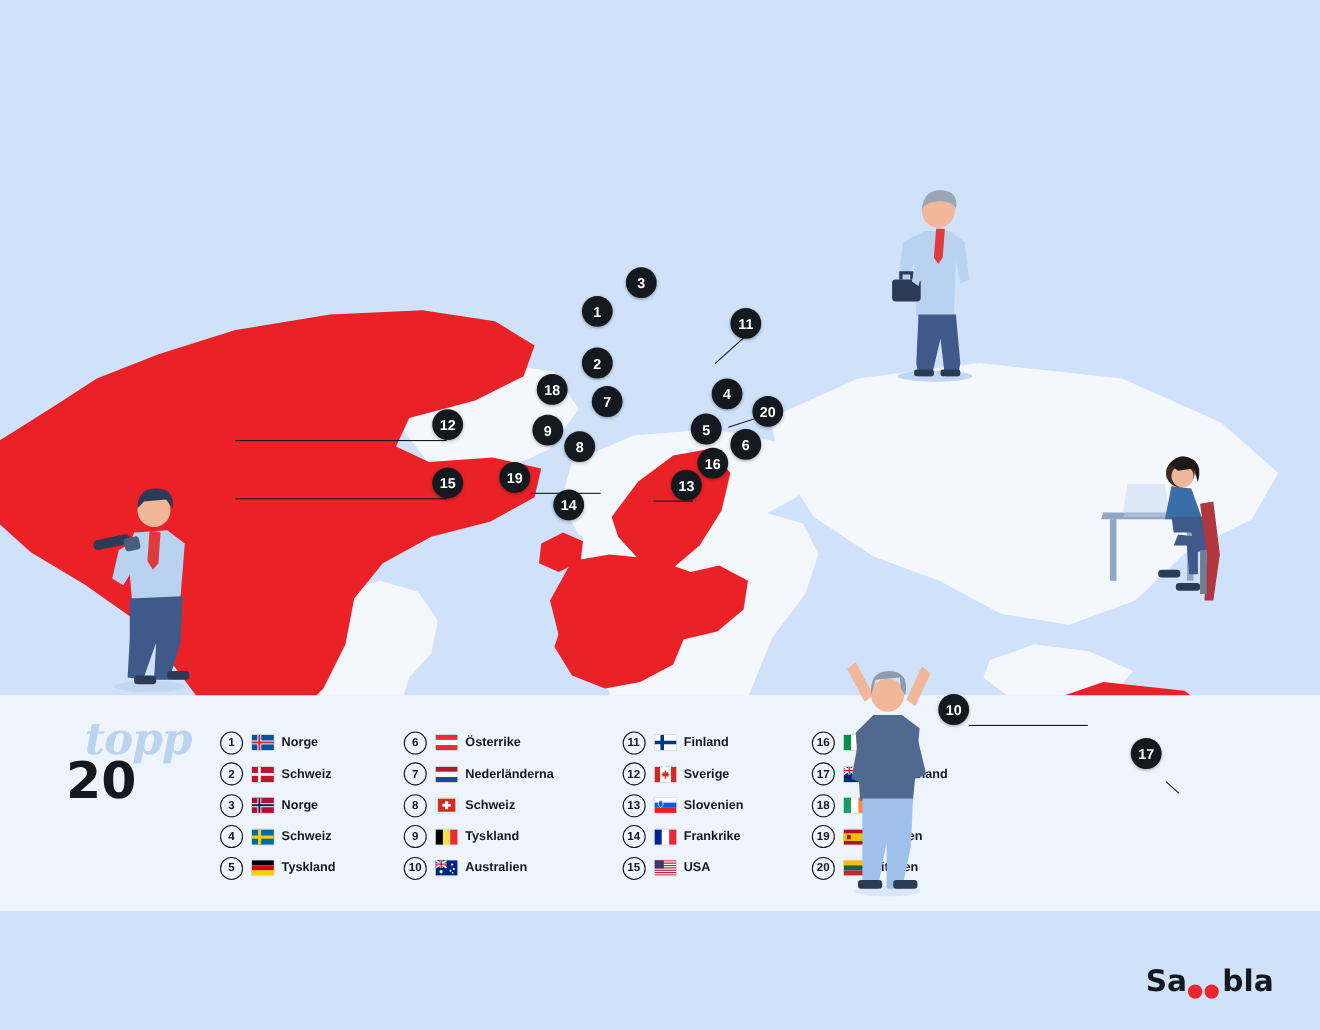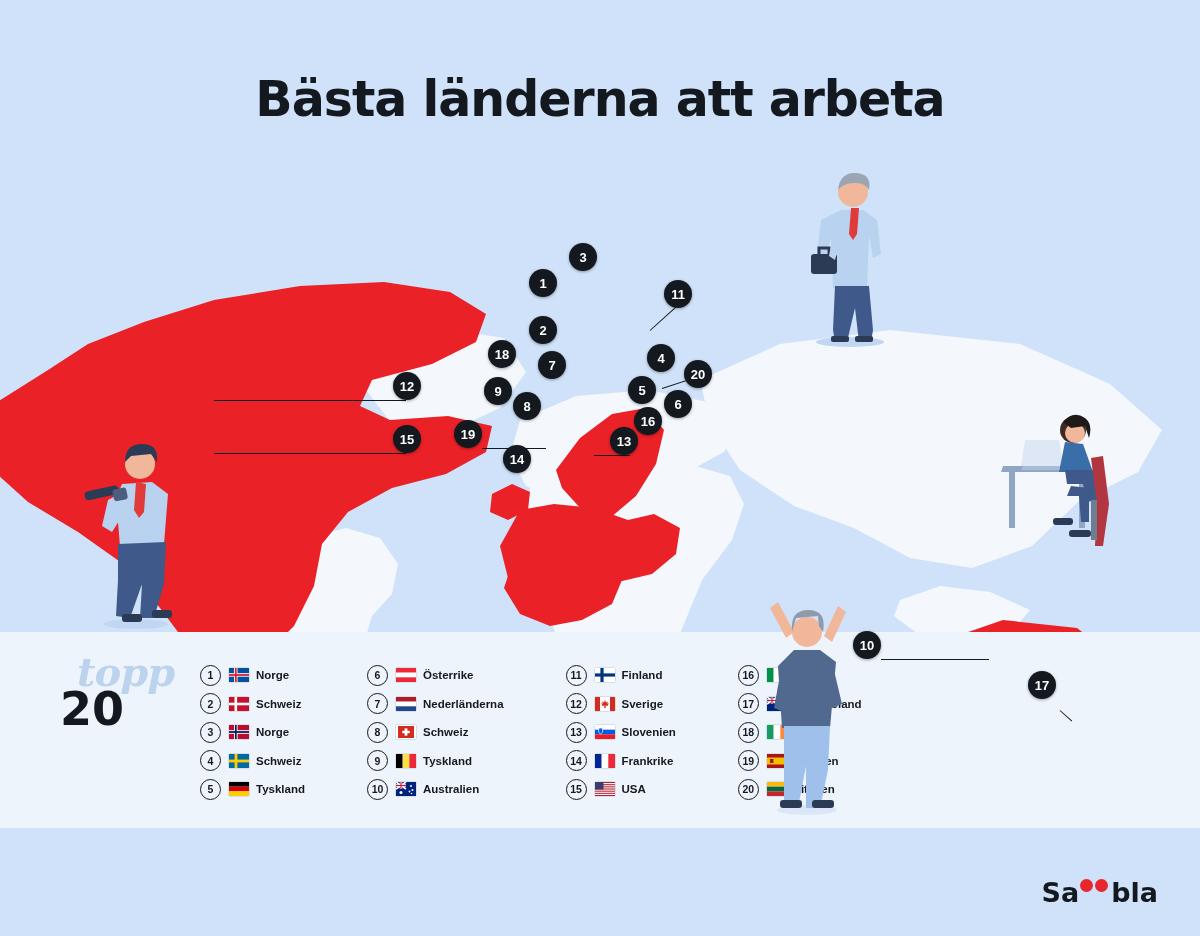--- a/index.html
+++ b/index.html
@@ -105,42 +105,41 @@
   .flag svg{display:block;}
   .cname{
     font-size:11.5px;font-weight:bold;color:#14181f;white-space:nowrap;
   }
 
   
   .logo{
     position:absolute;right:42px;bottom:28px;
     font-family:"DejaVu Sans", sans-serif;
     font-weight:bold;font-size:27px;color:#14181f;
-    display:flex;align-items:flex-start;
+    display:flex;align-items:flex-end;
   }
   .logo .oo{
     display:inline-block;width:30px;height:15px;position:relative;margin:0 1px;
   }
   .logo .oo i{
     position:absolute;top:2px;width:13px;height:13px;border-radius:50%;
     background:#e8262d;display:block;
   }
   .logo .oo i.a{left:0;}
   .logo .oo i.b{left:15px;}
 
   
   .person{position:absolute;z-index:4;}
 </style>
 </head>
 <body>
 
 <div id="root">
 
   <div class="title-wrap">
-    <div class="title-main">Bästa länderna att arbeta</div>
   </div>
 
   <div id="map">
     <svg viewBox="0 0 1200 560" preserveAspectRatio="none" aria-hidden="true">
       <g fill="#f4f8fd">
 
         <path d="M300 370 l46 -12 34 10 18 26 -6 30 -20 22 -10 34 -16 40 -22 36 -18 22 -16 -6 -4 -30 -14 -34 -8 -40 4 -38 16 -30 16 -30z"></path>
 
         <path d="M530 300 l60 -16 78 4 62 18 14 28 -12 36 -30 40 -18 44 -22 52 -24 40 -26 16 -26 -14 -16 -44 -18 -50 -22 -48 -10 -46 10 -40z"></path>
 

